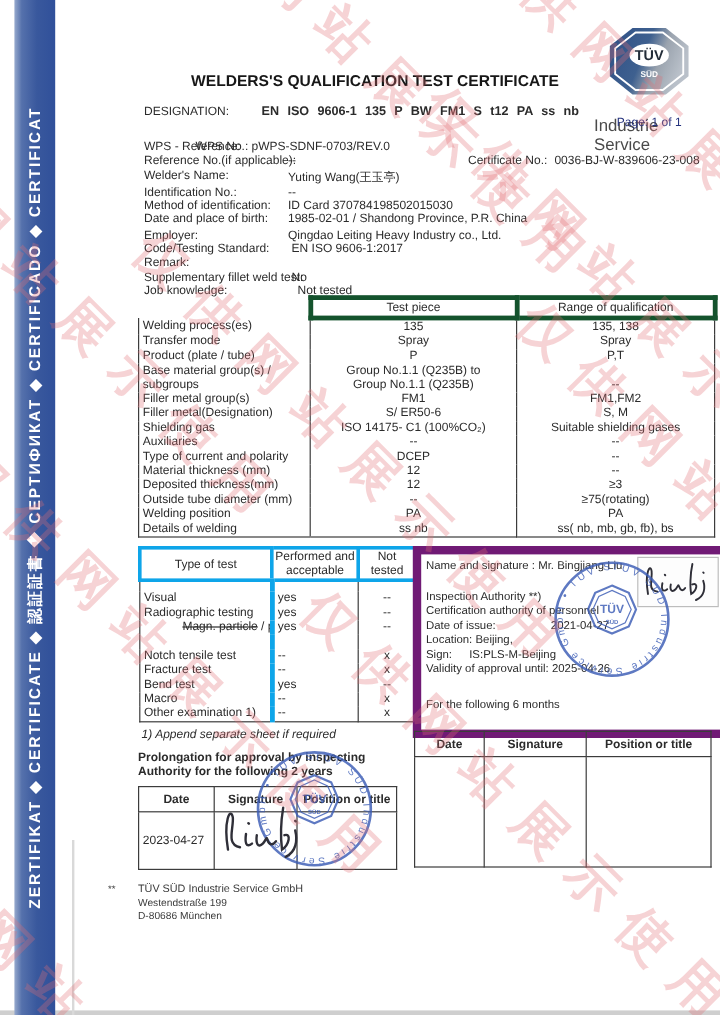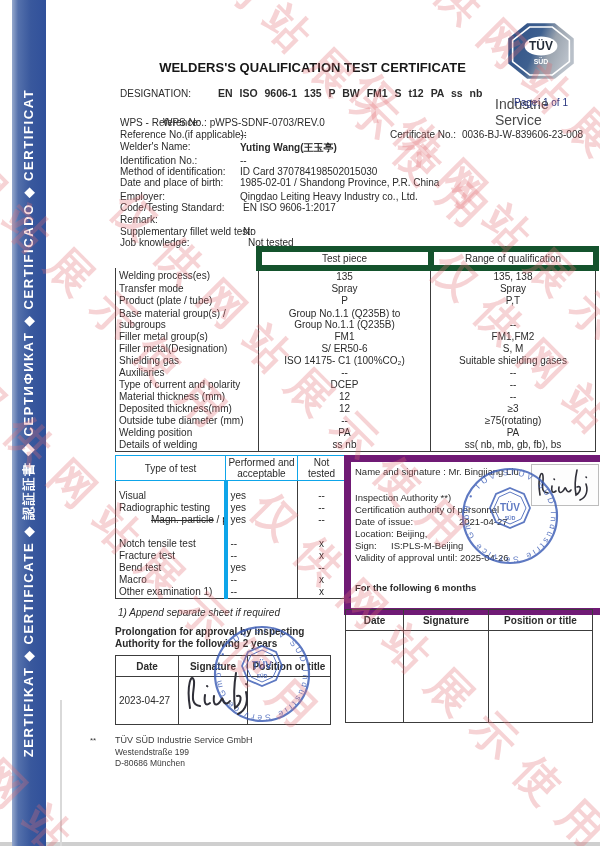--- a/index.html
+++ b/index.html
@@ -22,35 +22,35 @@
   .desig-label{position:absolute;left:120px;top:88px;font-size:10px;}
   .desig-value{position:absolute;left:218px;top:87px;font-size:10.5px;font-weight:bold;word-spacing:4px;}
   
   .logo-wrap{position:absolute;left:503px;top:22px;width:76px;text-align:center;}
   .logo-service{position:absolute;left:495px;top:96px;width:92px;text-align:left;font-size:14px;color:#4a4a4a;}
   .logo-page{position:absolute;left:495px;top:97px;width:92px;text-align:center;font-size:10px;color:#26337e;}
   
   .irow{position:absolute;left:120px;width:475px;height:12px;font-size:10px;}
   .irow span{position:absolute;top:0;white-space:nowrap;}
   .lab{left:0;}
-  .bold{font-weight:bold;}
+  .bold{font-weight:normal;}
   
   table{border-collapse:collapse;table-layout:fixed;}
   .qual{position:absolute;left:115px;top:246px;width:480px;font-size:10px;z-index:1;}
-  .qual th{border:6px solid #14532d;font-weight:normal;height:13px;padding:0;line-height:12px;}
+  .qual th{border:4px solid #14532d;font-weight:normal;height:13px;padding:0;line-height:12px;}
   .qual th.blank{border:none;}
   .qual td{height:12px;line-height:12px;padding:0 3px;overflow:hidden;white-space:nowrap;}
   .qual td.lbl{border-left:1px solid #3c3c3c;text-align:left;}
   .qual td.tp{border-left:1px solid #3c3c3c;border-right:1px solid #3c3c3c;text-align:center;}
   .qual td.rg{border-right:1px solid #3c3c3c;text-align:center;}
   .qual tr.last td{border-bottom:1px solid #3c3c3c;}
   .two{line-height:11.5px;}
   
   .tests{position:absolute;left:115px;top:455px;width:230px;font-size:10px;z-index:1;}
-  .tests th{border:1px solid #0ea5e9;font-weight:normal;padding:1px 1px;line-height:11px;}
+  .tests th{border:3px solid #0ea5e9;font-weight:normal;padding:1px 1px;line-height:11px;}
   .tests td{padding:0 3px;line-height:12px;overflow:hidden;white-space:nowrap;}
   .tests td.c1{border-left:1px solid #3c3c3c;text-align:left;}
   .tests td.c2{border-left:4px solid #0ea5e9;border-right:1px solid #3c3c3c;}
   .tests td.c3{border-right:1px solid #3c3c3c;text-align:center;}
   .tests tr.last td{border-bottom:1px solid #3c3c3c;}
   .strike{text-decoration:line-through;padding-left:32px;}
   
   .authbox{position:absolute;left:344px;top:455px;width:250px;height:146px;border:7px solid #701a75;z-index:1;}
   .authbox .line{position:absolute;left:4px;font-size:9.5px;white-space:nowrap;}
   .sigbox{position:absolute;right:2px;top:2px;width:66px;height:40px;border:1px solid #bdbdbd;background:#fdfdfd;}

